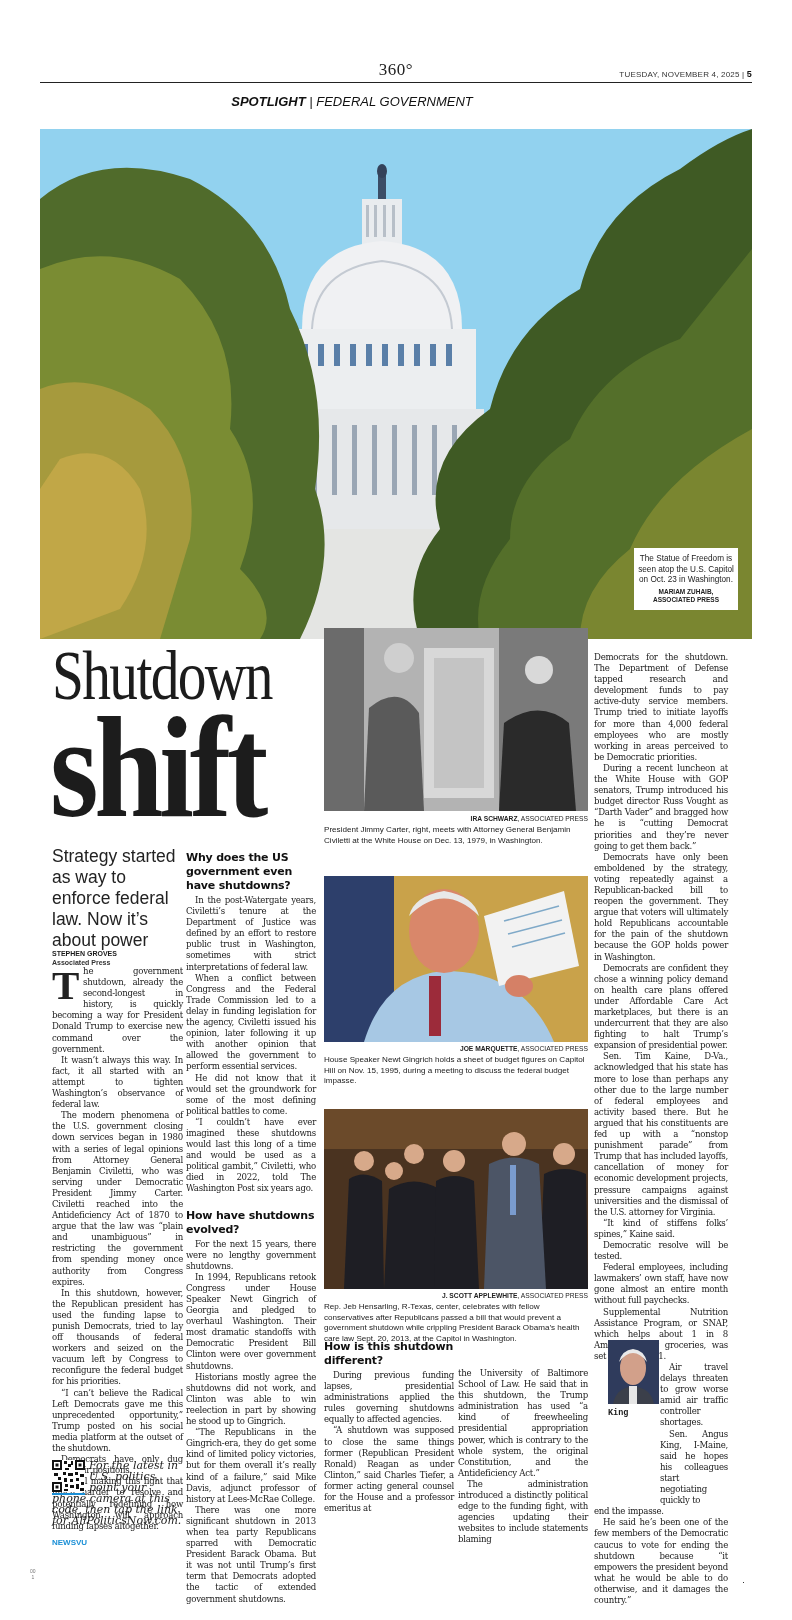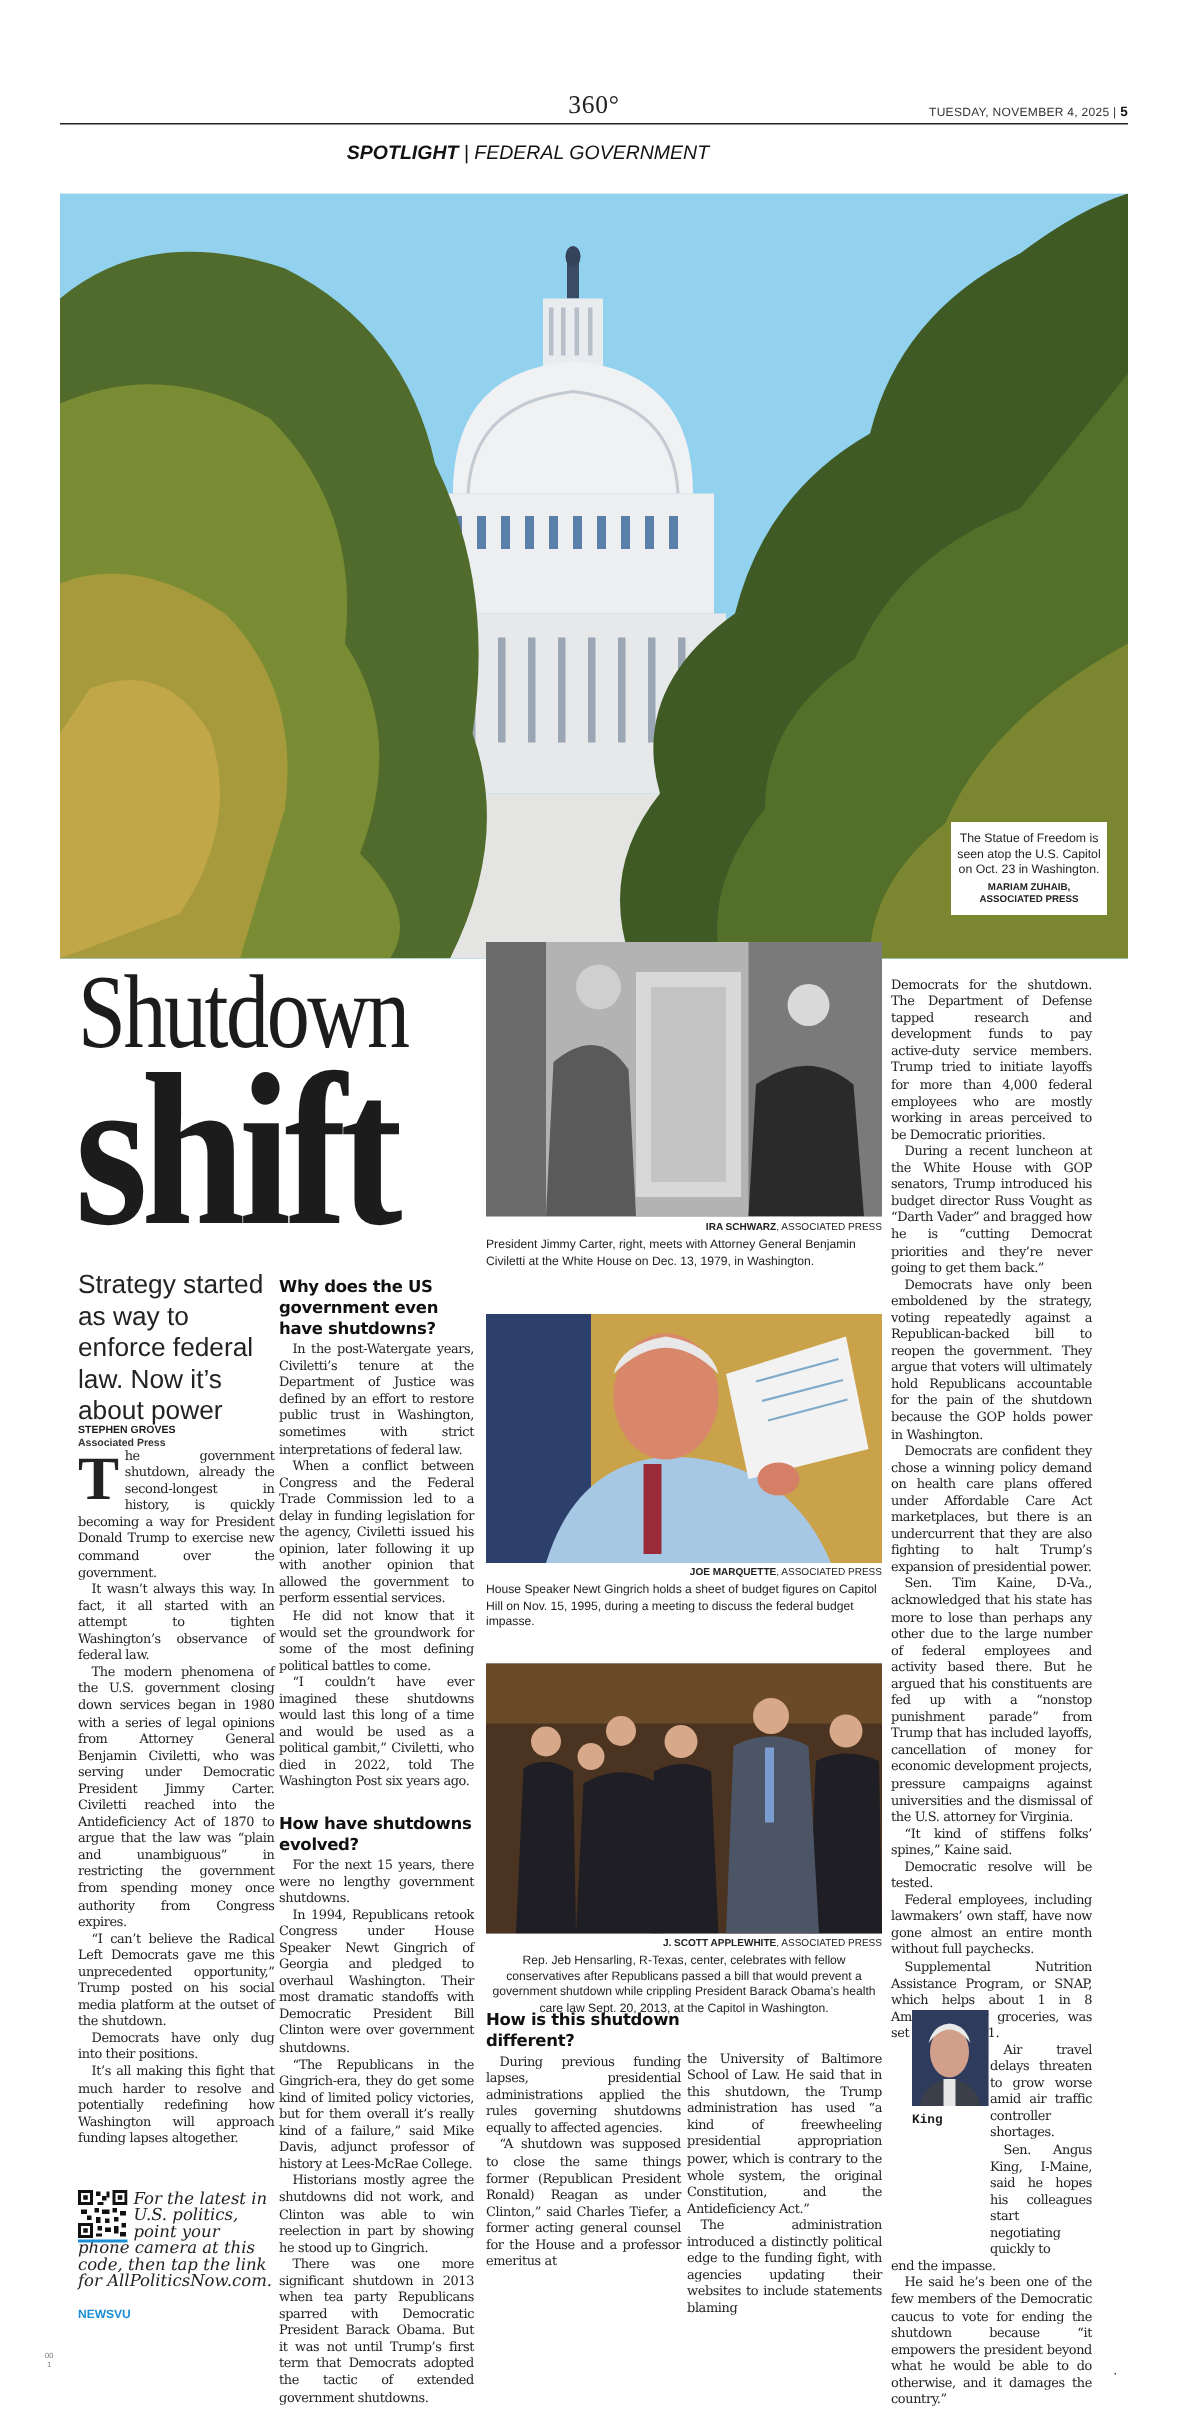--- a/index.html
+++ b/index.html
@@ -146,20 +146,21 @@
 <div class="deck">Strategy started as way to enforce federal law. Now it’s about power</div>
 <div class="byline">
   <div class="name">STEPHEN GROVES</div>
   <div class="org">Associated Press</div>
 </div>
 
 <div class="col col1">
   <p class="noindent"><span class="dropcap">T</span><span>he government shutdown, already the second-longest in history, is quickly becoming a way for President Donald Trump to exercise new command over the government.</span></p>
   <p>It wasn’t always this way. In fact, it all started with an attempt to tighten Washington’s observance of federal law.</p>
   <p>The modern phenomena of the U.S. government closing down services began in 1980 with a series of legal opinions from Attorney General Benjamin Civiletti, who was serving under Democratic President Jimmy Carter. Civiletti reached into the Antideficiency Act of 1870 to argue that the law was “plain and unambiguous” in restricting the government from spending money once authority from Congress expires.</p>
+  <p>In this shutdown, however, the Republican president has used the funding lapse to punish Democrats, tried to lay off thousands of federal workers and seized on the vacuum left by Congress to reconfigure the federal budget for his priorities.</p>
   <p>“I can’t believe the Radical Left Democrats gave me this unprecedented opportunity,” Trump posted on his social media platform at the outset of the shutdown.</p>
   <p>Democrats have only dug into their positions.</p>
   <p>It’s all making this fight that much harder to resolve and potentially redefining how Washington will approach funding lapses altogether.</p>
 </div>
 
 <div class="qr-block">
   <div class="qr">
     <svg width="33" height="32" viewBox="0 0 33 32">
       <rect width="33" height="32" fill="#fff"></rect>
       <rect x="0" y="0" width="10" height="10" fill="#111"></rect>
@@ -201,22 +202,22 @@
 
 <div class="col col2">
   <h3>Why does the US government even have shutdowns?</h3>
   <p>In the post-Watergate years, Civiletti’s tenure at the Department of Justice was defined by an effort to restore public trust in Washington, sometimes with strict interpretations of federal law.</p>
   <p>When a conflict between Congress and the Federal Trade Commission led to a delay in funding legislation for the agency, Civiletti issued his opinion, later following it up with another opinion that allowed the government to perform essential services.</p>
   <p>He did not know that it would set the groundwork for some of the most defining political battles to come.</p>
   <p>“I couldn’t have ever imagined these shutdowns would last this long of a time and would be used as a political gambit,” Civiletti, who died in 2022, told The Washington Post six years ago.</p>
   <h3 class="spaced">How have shutdowns evolved?</h3>
   <p>For the next 15 years, there were no lengthy government shutdowns.</p>
   <p>In 1994, Republicans retook Congress under House Speaker Newt Gingrich of Georgia and pledged to overhaul Washington. Their most dramatic standoffs with Democratic President Bill Clinton were over government shutdowns.</p>
+  <p>Historians mostly agree the shutdowns did not work, and Clinton was able to win reelection in part by showing he stood up to Gingrich.</p>
   <p>“The Republicans in the Gingrich-era, they do get some kind of limited policy victories, but for them overall it’s really kind of a failure,” said Mike Davis, adjunct professor of history at Lees-McRae College.</p>
-  <p>Historians mostly agree the shutdowns did not work, and Clinton was able to win reelection in part by showing he stood up to Gingrich.</p>
   <p>There was one more significant shutdown in 2013 when tea party Republicans sparred with Democratic President Barack Obama. But it was not until Trump’s first term that Democrats adopted the tactic of extended government shutdowns.</p>
 </div>
 
 <div class="photo photo1">
   <svg width="264" height="183" viewBox="0 0 264 183">
     <rect width="264" height="183" fill="#9a9a9a"></rect>
     <rect x="0" y="0" width="264" height="183" fill="#b3b3b3"></rect>
     <rect x="100" y="20" width="70" height="150" fill="#d8d8d8"></rect>
     <rect x="110" y="30" width="50" height="130" fill="#c4c4c4"></rect>
     <rect x="175" y="0" width="89" height="183" fill="#7a7a7a"></rect>
@@ -272,21 +273,21 @@
       <path d="M110 180 L112 72 Q130 62 150 72 L155 180 Z"></path>
       <path d="M215 180 L220 65 Q240 55 262 65 L264 180 Z"></path>
     </g>
     <path d="M160 180 L165 55 Q190 42 215 55 L222 180 Z" fill="#4c5566"></path>
     <rect x="186" y="56" width="6" height="50" fill="#7a9ccf"></rect>
   </svg>
 </div>
 <div class="credit-line" style="top:1292px;">
   <b>J. SCOTT APPLEWHITE</b>, <span>ASSOCIATED PRESS</span>
 </div>
-<div class="cutline" style="top:1302px;text-align:center;">Rep. Jeb Hensarling, R-Texas, center, celebrates with fellow conservatives after Republicans passed a bill that would prevent a government shutdown while crippling President Barack Obama’s health care law Sept. 20, 2013, at the Capitol in Washington.</div>
+<div class="cutline" style="top:1302px;">Rep. Jeb Hensarling, R-Texas, center, celebrates with fellow conservatives after Republicans passed a bill that would prevent a government shutdown while crippling President Barack Obama’s health care law Sept. 20, 2013, at the Capitol in Washington.</div>
 
 <div class="col col3">
   <h3>How is this shutdown different?</h3>
   <p>During previous funding lapses, presidential administrations applied the rules governing shutdowns equally to affected agencies.</p>
   <p>“A shutdown was supposed to close the same things former (Republican President Ronald) Reagan as under Clinton,” said Charles Tiefer, a former acting general counsel for the House and a professor emeritus at</p>
 </div>
 
 <div class="col col4">
   <p class="noindent">the University of Baltimore School of Law. He said that in this shutdown, the Trump administration has used “a kind of freewheeling presidential appropriation power, which is contrary to the whole system, the original Constitution, and the Antideficiency Act.”</p>
   <p>The administration introduced a distinctly political edge to the funding fight, with agencies updating their websites to include statements blaming</p>

